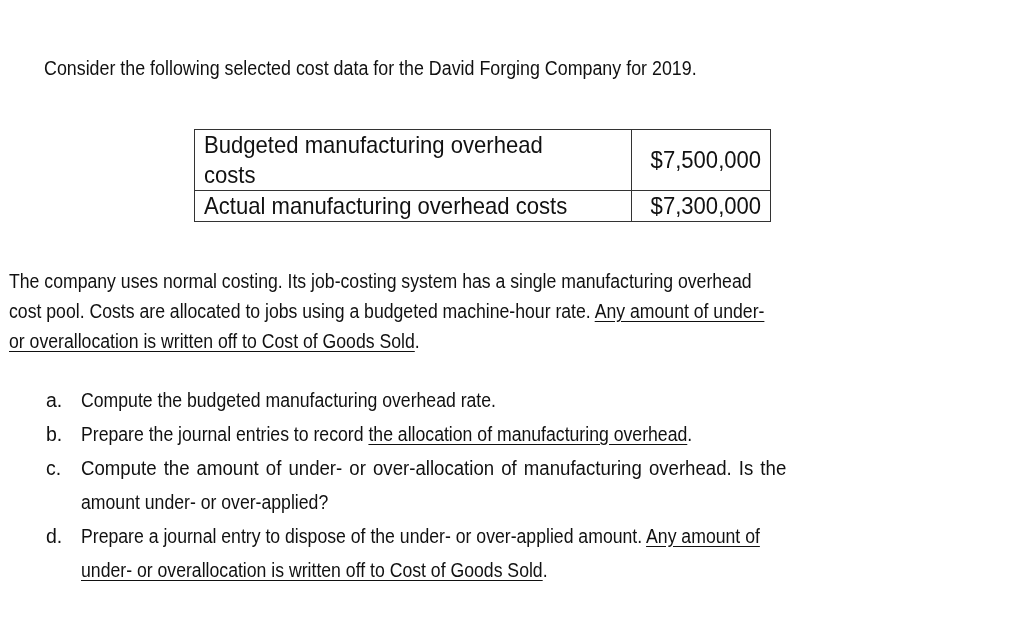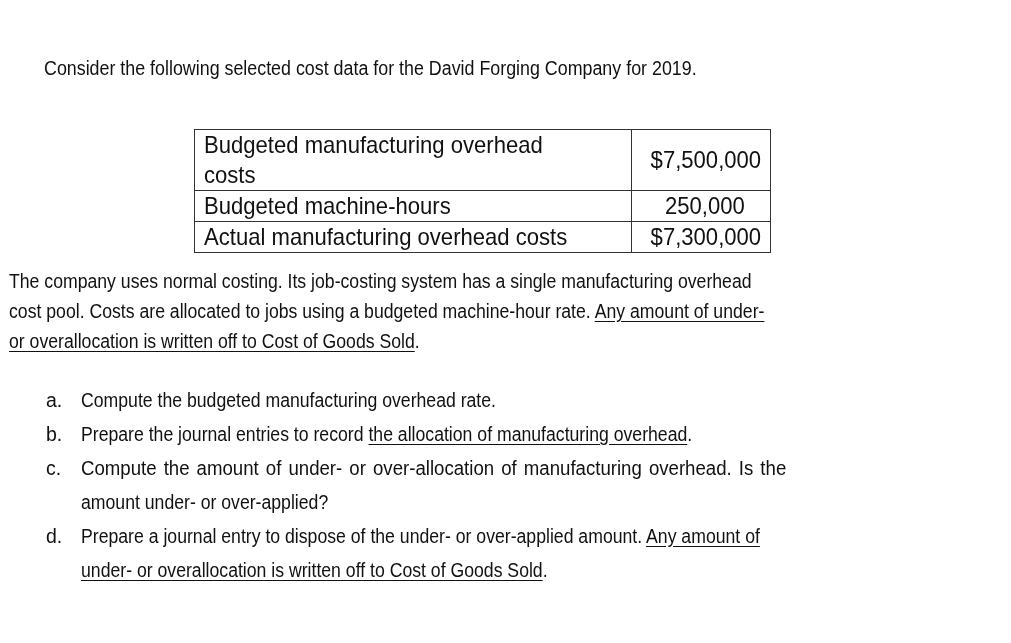--- a/index.html
+++ b/index.html
@@ -8,44 +8,40 @@
     font-family: "Liberation Sans", sans-serif; color: #111;
   }
   .txt { position: absolute; font-size: 19.5px; white-space: nowrap; transform-origin: left top; }
   .intro { left: 44px; top: 57px; transform: scaleX(0.915); }
   table.costs {
     position: absolute; left: 194px; top: 129px; border-collapse: collapse;
     font-size: 24px;
   }
   table.costs td { border: 1px solid #333; height: 30px; padding: 0 9px; line-height: 30px; }
   table.costs td.lbl { width: 418px; }
-  table.costs td.val { width: 112px; text-align: center; }
+  table.costs td.val { width: 112px; text-align: left; }
   .lbl span, .val span { display: inline-block; transform: scaleX(0.92); }
   .lbl span { transform-origin: left center; }
   .val span { transform-origin: right center; }
   .para { position: absolute; left: 9px; font-size: 19.5px; white-space: nowrap; transform-origin: left top; }
   .u { text-decoration: underline; text-underline-offset: 3px; }
   .item { position: absolute; left: 46px; font-size: 19.5px; white-space: nowrap; }
   .item .mark { position: absolute; left: 0; width: 24px; }
   .item .body { position: absolute; left: 35px; transform-origin: left top; white-space: nowrap; }
 </style>
 </head>
 <body>
 
 <div class="txt intro">Consider the following selected cost data for the David Forging Company for 2019.</div>
 
 <table class="costs">
   <tbody>
       <tr>
     <td class="lbl"><span>Budgeted manufacturing overhead costs</span></td>
     <td class="val"><span>$7,500,000</span></td>
-  </tr>
-  <tr>
-    <td class="lbl"><span>Budgeted machine-hours</span></td>
-    <td class="val"><span>250,000</span></td>
   </tr>
   <tr>
     <td class="lbl"><span>Actual manufacturing overhead costs</span></td>
     <td class="val"><span>$7,300,000</span></td>
   </tr>
 </tbody>
   </table>
 
 <div class="para" style="top:270px; transform:scaleX(0.905);">The company uses normal costing. Its job-costing system has a single manufacturing overhead</div>
 <div class="para" style="top:300px; transform:scaleX(0.905);"><span>cost pool. Costs are allocated to jobs using a budgeted machine-hour rate. </span><span class="u">Any amount of under-</span></div>

